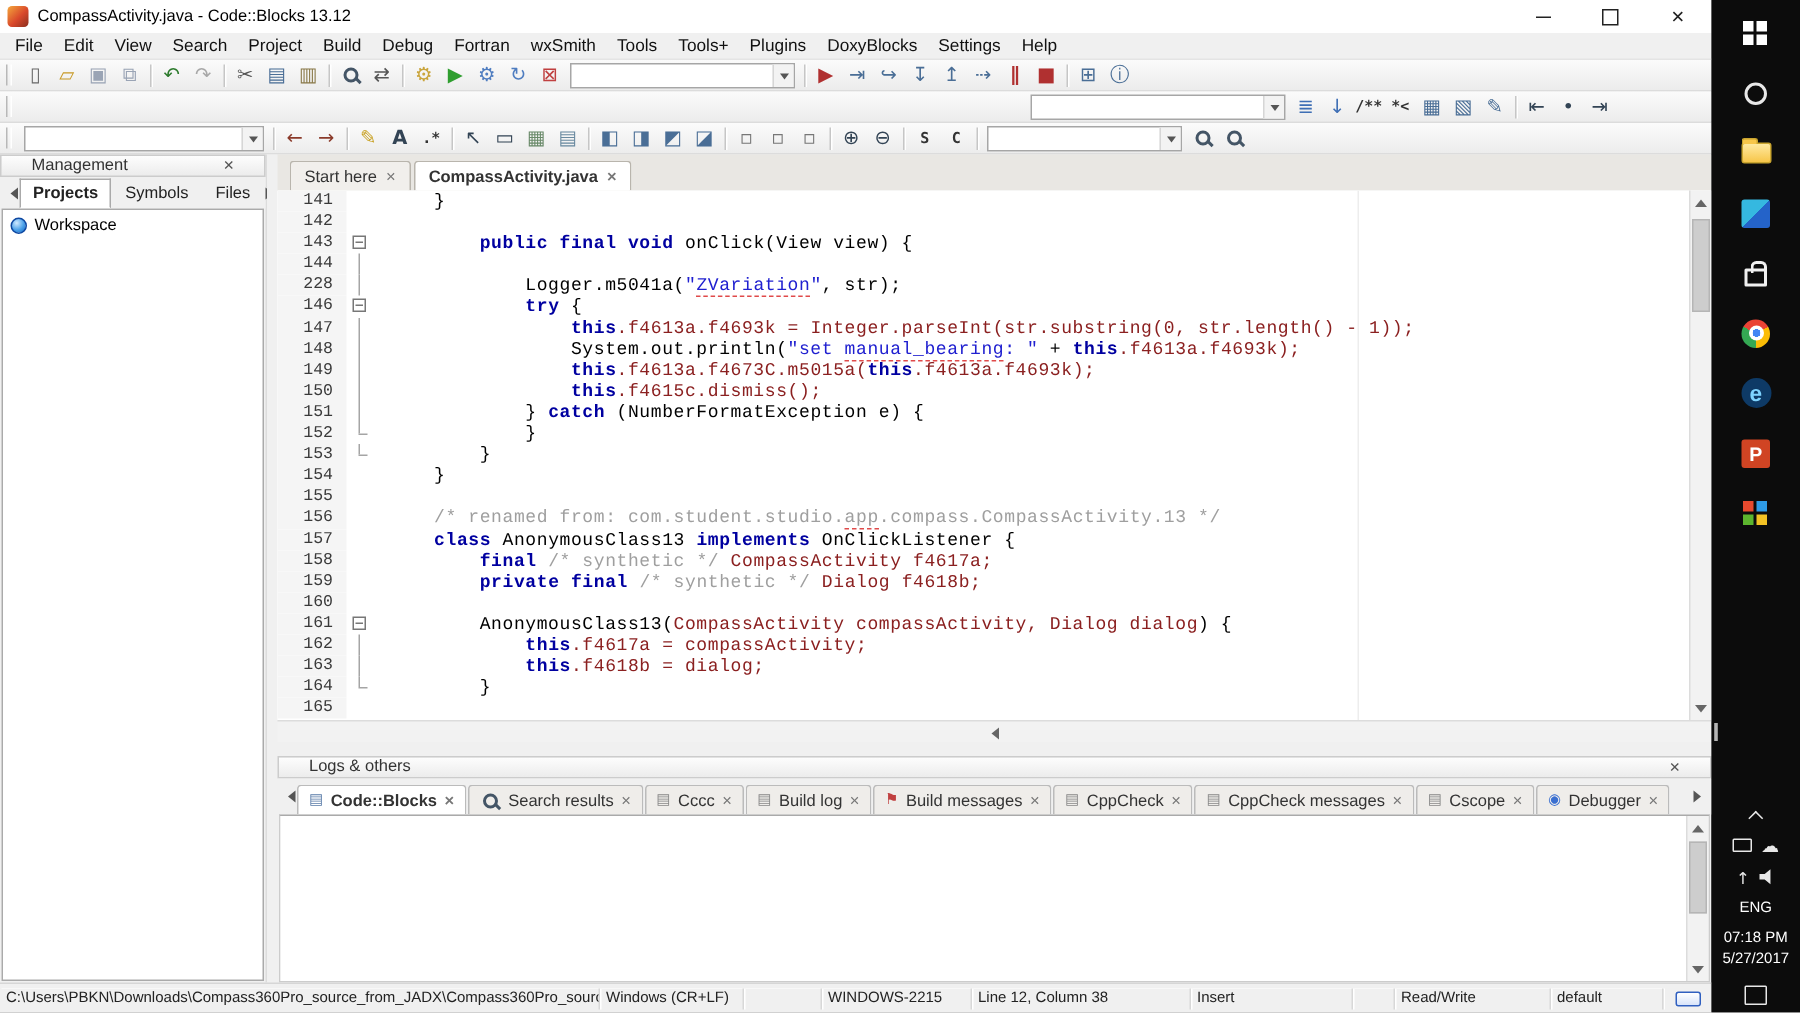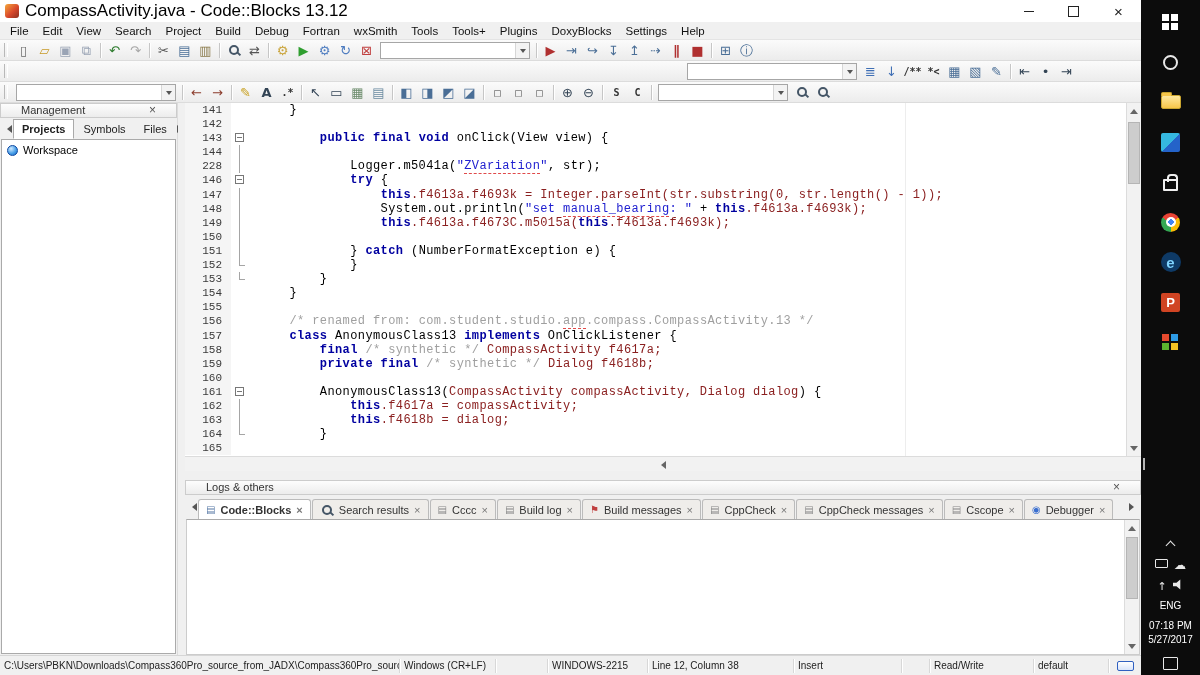--- a/index.html
+++ b/index.html
@@ -1,21 +1,21 @@
 <!DOCTYPE html>
 <html><head>
 <meta charset="utf-8">
 <style>
   *{box-sizing:border-box;margin:0;padding:0}
   html,body{width:1200px;height:675px;overflow:hidden;font-family:"Liberation Sans",sans-serif}
   #root{width:1200px;height:675px;display:flex;background:#000}
   #window{width:1141px;flex:none;display:flex;flex-direction:column;background:#f0f0f0}
 
   
-  .titlebar{height:22px;flex:none;background:#fff;display:flex;align-items:center;padding-left:5px;font-size:17px;color:#000}
+  .titlebar{height:22px;flex:none;background:#fff;display:flex;align-items:center;padding-left:5px;font-size:11px;color:#000}
   .cb-logo{width:14px;height:14px;margin-right:6px;border-radius:3px;background:linear-gradient(135deg,#f4a83c 0%,#d9482b 55%,#8a2f1e 100%)}
   .win-btns{margin-left:auto;display:flex;height:100%}
   .win-btn{width:45px;height:100%;display:flex;align-items:center;justify-content:center;color:#222}
   .win-btn.min::before{content:"";width:10px;height:1px;background:#222}
   .win-btn.max::before{content:"";width:9px;height:9px;border:1px solid #222}
   .win-btn.close::before{content:"×";font-size:15px;line-height:1}
 
   
   .menubar{height:18px;flex:none;display:flex;align-items:center;background:#f0f0f0;font-size:11.5px;padding-left:3px;border-bottom:1px solid #e4e4e4}
   .menu-item{padding:2px 7px;color:#111}
@@ -413,20 +413,30 @@
           <div class="ws-item">
             <span class="ws-icon"></span>
             <span>Workspace</span>
           </div>
         </div>
       </div>
 
       <div class="splitter-v"></div>
 
       <div id="editor-stack">
+        <div class="etab-bar">
+            <div class="etab">
+              <span>Start here</span>
+              <span class="tab-close"></span>
+            </div>
+            <div class="etab active">
+              <span>CompassActivity.java</span>
+              <span class="tab-close"></span>
+            </div>
+          </div>
 
         <div class="code-wrap">
           <div class="code-lines">
               <div class="code-row">
                 <div class="ln">141</div>
                 <div class="fold"></div>
                 <div class="codetext"><span class="tok-n">    }</span></div>
               </div>
               <div class="code-row">
                 <div class="ln">142</div>
@@ -479,20 +489,21 @@
                 <div class="fold">
                   <div class="fl"></div>
                 </div>
                 <div class="codetext"><span class="tok-n">                </span><span class="tok-k">this</span><span class="tok-m">.f4613a.f4673C.m5015a(</span><span class="tok-k">this</span><span class="tok-m">.f4613a.f4693k);</span></div>
               </div>
               <div class="code-row">
                 <div class="ln">150</div>
                 <div class="fold">
                   <div class="fl"></div>
                 </div>
+                <div class="codetext"><span class="tok-n">                </span><span class="tok-k">this</span><span class="tok-m">.f4615c.dismiss();</span></div>
               </div>
               <div class="code-row">
                 <div class="ln">151</div>
                 <div class="fold">
                   <div class="fl"></div>
                 </div>
                 <div class="codetext"><span class="tok-n">            } </span><span class="tok-k">catch</span><span class="tok-n"> (NumberFormatException e) {</span></div>
               </div>
               <div class="code-row">
                 <div class="ln">152</div>

